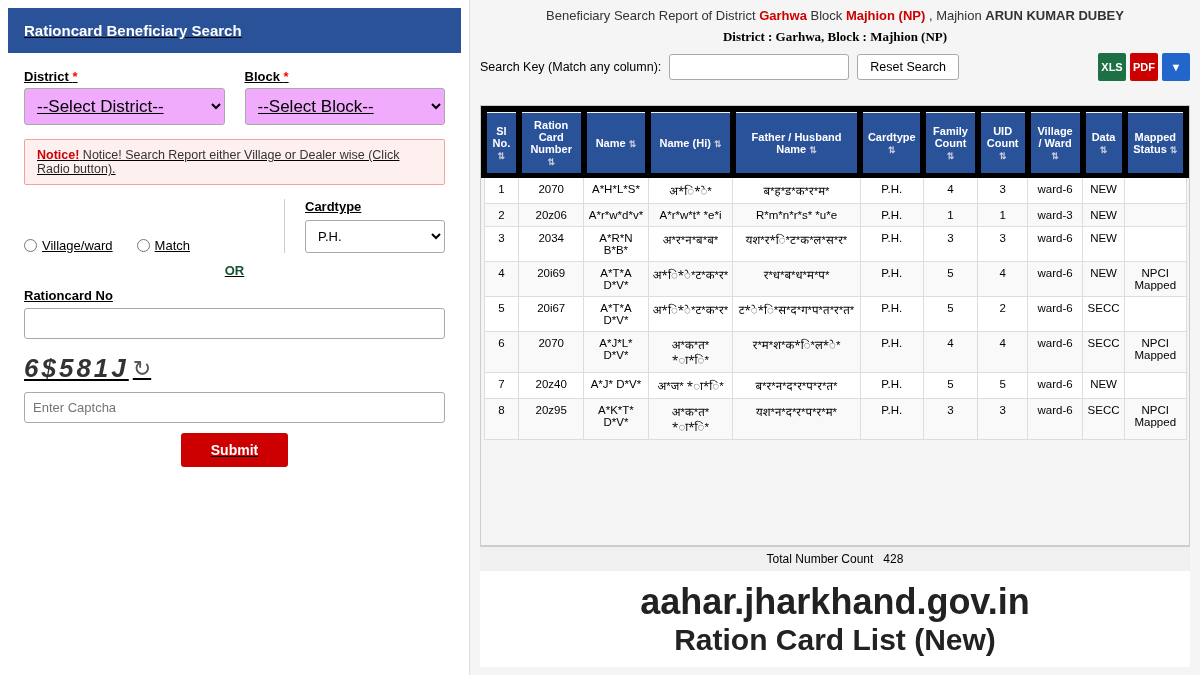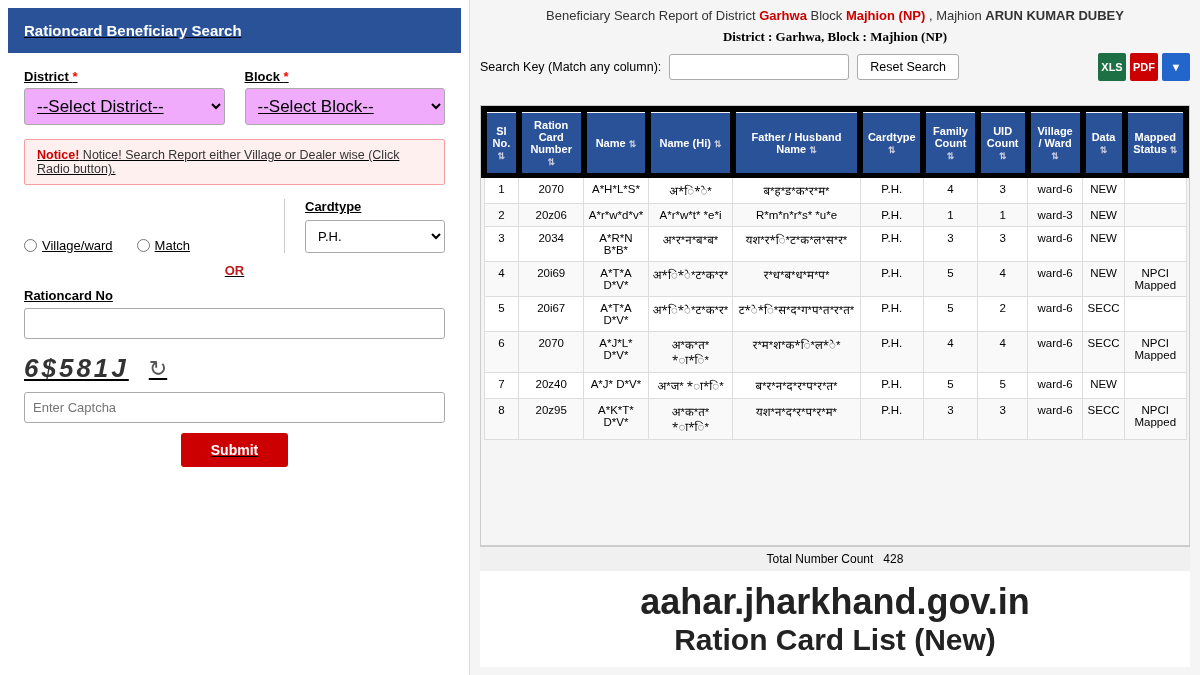--- a/index.html
+++ b/index.html
@@ -21,29 +21,29 @@
     .notice-box { background: #fff0f0; border: 1px solid #f5a0a0; border-radius: 2px; padding: 8px 12px; font-size: 12.5px; color: #333; margin-bottom: 14px; }
     .notice-box .notice-bold { font-weight: bold; color: #c00; }
 
     .radio-cardtype-row { display: flex; gap: 0; margin-bottom: 10px; }
     .radio-group { display: flex; align-items: flex-end; gap: 24px; flex: 1; padding-top: 10px; }
     .radio-group label { display: flex; align-items: center; gap: 5px; font-size: 13px; cursor: pointer; }
     .cardtype-box { border-left: 1px solid #ccc; padding-left: 20px; min-width: 160px; }
     .cardtype-box label { font-size: 13px; font-weight: bold; margin-bottom: 6px; display: block; }
     .cardtype-box select { padding: 7px 8px; border: 1px solid #aaa; border-radius: 3px; font-size: 13px; width: 140px; background: #fff; }
 
-    .or-divider { text-align: center; font-size: 13px; font-weight: bold; color: #b91c1c; margin: 10px 0; }
+    .or-divider { text-align: center; font-size: 13px; font-weight: bold; color: #14532d; margin: 10px 0; }
 
     .field-label { font-size: 13px; font-weight: bold; margin-bottom: 5px; }
     .text-input { width: 100%; padding: 7px 8px; border: 1px solid #aaa; border-radius: 3px; font-size: 13px; }
 
     .captcha-section { margin-top: 14px; }
     .captcha-label { font-size: 13px; font-weight: bold; margin-bottom: 6px; }
     .captcha-label .req { color: red; }
-    .captcha-display { display: flex; align-items: center; gap: 20px; margin-bottom: 8px; }
+    .captcha-display { display: flex; align-items: center; gap: 4px; margin-bottom: 8px; }
     .captcha-text { font-size: 26px; font-weight: bold; font-style: italic; letter-spacing: 3px; color: #333; }
     .captcha-refresh { font-size: 22px; color: #555; cursor: pointer; }
 
     .submit-btn { background: #cc0000; color: #fff; border: none; border-radius: 3px; padding: 9px 30px; font-size: 14px; font-weight: bold; cursor: pointer; margin-top: 10px; display: block; margin-left: auto; margin-right: auto; }
 
     
     .right-panel { flex: 1; display: flex; flex-direction: column; padding: 8px 10px; overflow: hidden; }
     .report-title { text-align: center; font-size: 13px; color: #333; margin-bottom: 6px; }
     .report-title span.place { color: #c00; font-weight: bold; }
     .report-title span.dealer { font-weight: bold; }

